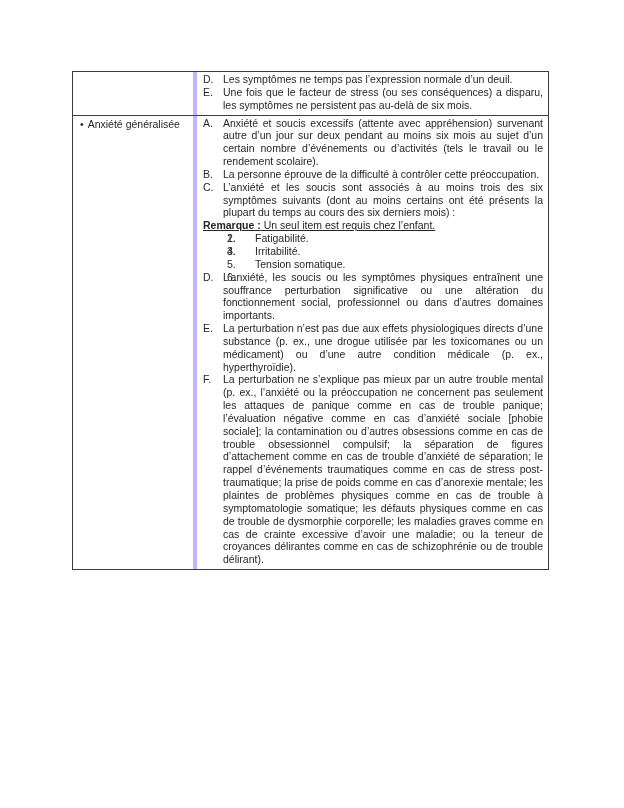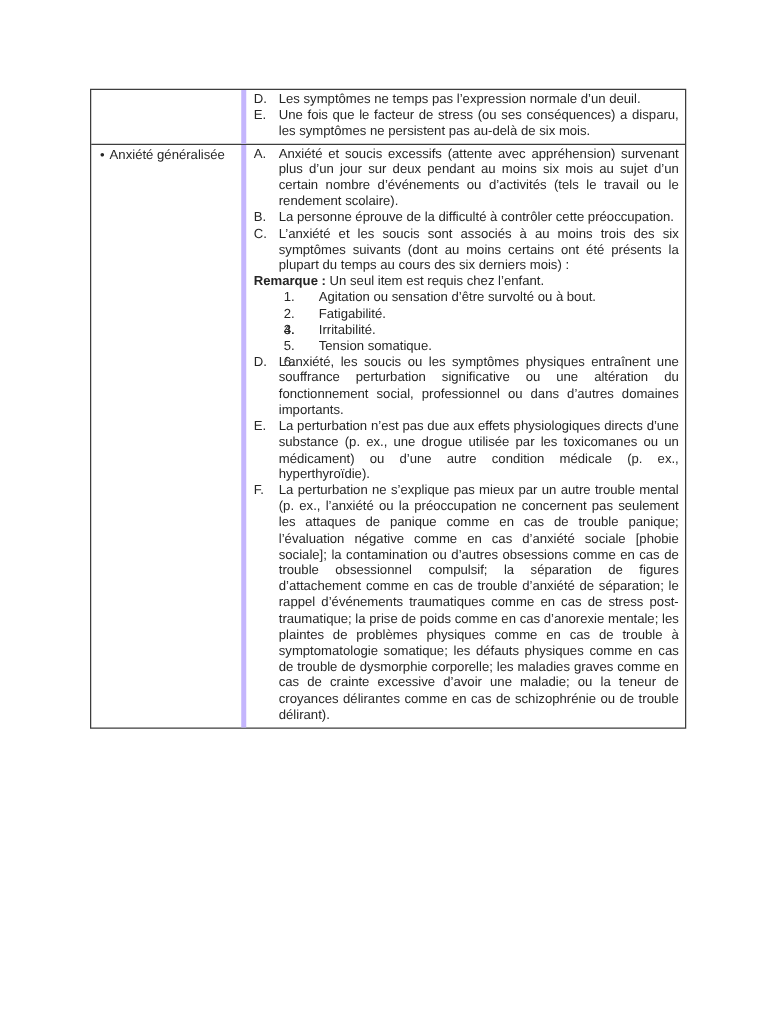--- a/index.html
+++ b/index.html
@@ -61,20 +61,21 @@
   }
   p.item.sub {
     padding-left: 52px;
   }
   p.item.sub .lbl {
     left: 24px;
   }
   p.note {
     margin: 0;
     text-align: left;
+    text-decoration: underline;
   }
   p.note .note-lbl {
     font-weight: bold;
   }
 </style>
 </head>
 <body>
 
 <div class="doc-table">
 
@@ -84,27 +85,27 @@
       <p class="item"><span class="lbl">D.</span><span>Les symptômes ne temps pas l’expression normale d’un deuil.</span></p>
       <p class="item"><span class="lbl">E.</span><span>Une fois que le facteur de stress (ou ses conséquences) a disparu, les symptômes ne persistent pas au-delà de six mois.</span></p>
     </div>
   </div>
 
   <div class="trow">
     <div class="cleft">
       <div class="bullet-line"><span class="bullet">•</span><span>Anxiété généralisée</span></div>
     </div>
     <div class="cright">
-      <p class="item"><span class="lbl">A.</span><span>Anxiété et soucis excessifs (attente avec appréhension) survenant plus d’un jour sur deux pendant au moins six mois au sujet d’un certain nombre d’événements ou d’activités (tels le travail ou le rendement scolaire).</span></p>
+      <p class="item"><span class="lbl">A.</span><span>Anxiété et soucis excessifs (attente avec appréhension) survenant autre d’un jour sur deux pendant au moins six mois au sujet d’un certain nombre d’événements ou d’activités (tels le travail ou le rendement scolaire).</span></p>
       <p class="item"><span class="lbl">B.</span><span>La personne éprouve de la difficulté à contrôler cette préoccupation.</span></p>
       <p class="item"><span class="lbl">C.</span><span>L’anxiété et les soucis sont associés à au moins trois des six symptômes suivants (dont au moins certains ont été présents la plupart du temps au cours des six derniers mois) :</span></p>
 
       <p class="note"><span class="note-lbl">Remarque :</span><span> Un seul item est requis chez l’enfant.</span></p>
 
-      <p class="item sub"><span class="lbl">1.</span><span>Agitation ou sensation d’être survolté ou à bout.</span></p>
+      <p class="item sub"><span class="lbl">1.</span></p>
       <p class="item sub"><span class="lbl">2.</span><span>Fatigabilité.</span></p>
       <p class="item sub"><span class="lbl">3.</span></p>
       <p class="item sub"><span class="lbl">4.</span><span>Irritabilité.</span></p>
       <p class="item sub"><span class="lbl">5.</span><span>Tension somatique.</span></p>
       <p class="item sub"><span class="lbl">6.</span></p>
 
       <p class="item"><span class="lbl">D.</span><span>L’anxiété, les soucis ou les symptômes physiques entraînent une souffrance perturbation significative ou une altération du fonctionnement social, professionnel ou dans d’autres domaines importants.</span></p>
       <p class="item"><span class="lbl">E.</span><span>La perturbation n’est pas due aux effets physiologiques directs d’une substance (p. ex., une drogue utilisée par les toxicomanes ou un médicament) ou d’une autre condition médicale (p. ex., hyperthyroïdie).</span></p>
       <p class="item"><span class="lbl">F.</span><span>La perturbation ne s’explique pas mieux par un autre trouble mental (p. ex., l’anxiété ou la préoccupation ne concernent pas seulement les attaques de panique comme en cas de trouble panique; l’évaluation négative comme en cas d’anxiété sociale [phobie sociale]; la contamination ou d’autres obsessions comme en cas de trouble obsessionnel compulsif; la séparation de figures d’attachement comme en cas de trouble d’anxiété de séparation; le rappel d’événements traumatiques comme en cas de stress post-traumatique; la prise de poids comme en cas d’anorexie mentale; les plaintes de problèmes physiques comme en cas de trouble à symptomatologie somatique; les défauts physiques comme en cas de trouble de dysmorphie corporelle; les maladies graves comme en cas de crainte excessive d’avoir une maladie; ou la teneur de croyances délirantes comme en cas de schizophrénie ou de trouble délirant).</span></p>
     </div>

